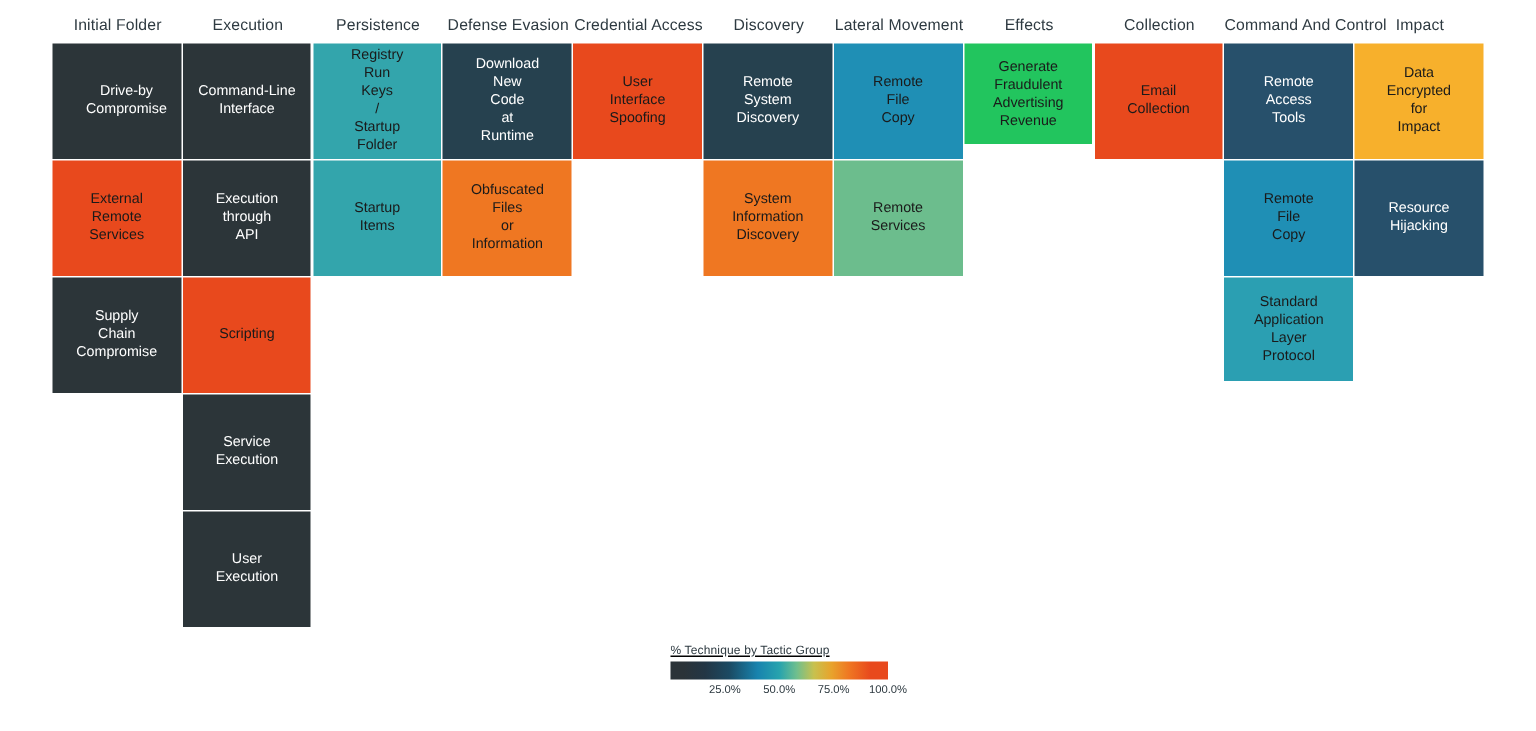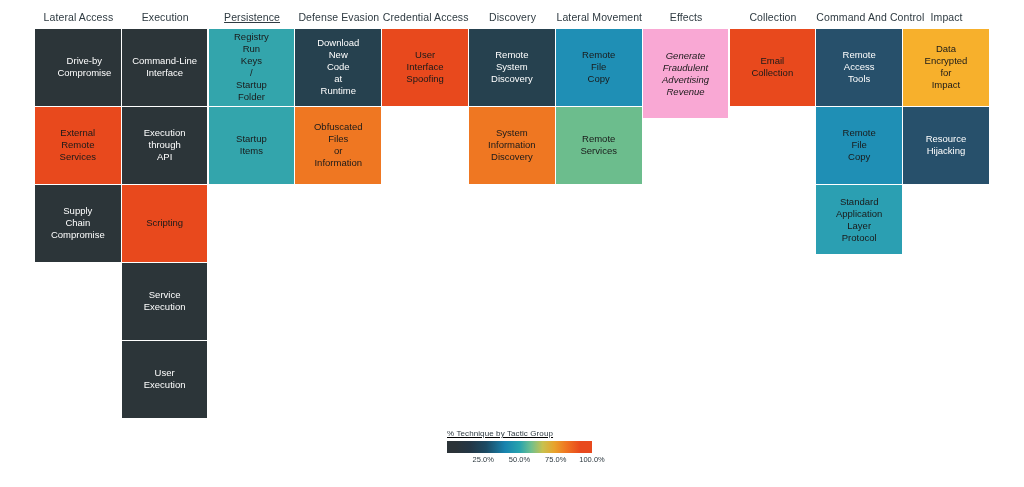--- a/index.html
+++ b/index.html
@@ -71,23 +71,23 @@
     line-height:31px;text-align:center;
     font-family:"Liberation Sans","DejaVu Sans",sans-serif;
   }
 </style>
 </head>
 <body>
 
 <div id="stage">
 
   <div class="hdr-row">
-      <div class="hdr" style="left: 0px; width: 86.8182px;">Lateral Access</div>
+      <div class="hdr" style="left: 0px; width: 86.8182px;">Initial Folder</div>
       <div class="hdr" style="left: 86.8182px; width: 86.8182px;">Execution</div>
-      <div class="hdr" style="left: 173.636px; width: 86.8182px; text-decoration: underline;">Persistence</div>
+      <div class="hdr" style="left: 173.636px; width: 86.8182px;">Persistence</div>
       <div class="hdr" style="left: 260.455px; width: 86.8182px; text-align: center;">Defense Evasion</div>
       <div class="hdr" style="left: 347.273px; width: 86.8182px;">Credential Access</div>
       <div class="hdr" style="left: 434.091px; width: 86.8182px;">Discovery</div>
       <div class="hdr" style="left: 520.909px; width: 86.8182px;">Lateral Movement</div>
       <div class="hdr" style="left: 607.727px; width: 86.8182px;">Effects</div>
       <div class="hdr" style="left: 694.545px; width: 86.8182px;">Collection</div>
       <div class="hdr" style="left: 781.364px; width: 86.8182px;">Command And Control</div>
       <div class="hdr" style="left: 868.182px; width: 86.8182px;">Impact</div>
     </div>
 
@@ -151,21 +151,21 @@
       </div>
       <div class="col" style="left: 520.909px; width: 85.6182px;">
         <div class="cell" title="Remote File Copy — 44%" style="top: 0px; height: 76.8px; background-color: rgb(31, 143, 181); color: rgb(26, 26, 26);">
           <span>Remote<br>File<br>Copy</span>
         </div>
         <div class="cell" title="Remote Services — 60%" style="top: 78px; height: 76.8px; background-color: rgb(108, 189, 141); color: rgb(26, 26, 26);">
           <span>Remote<br>Services</span>
         </div>
       </div>
       <div class="col" style="left: 607.727px; width: 85.6182px;">
-        <div class="cell" title="Generate Fraudulent Advertising Revenue — 92%" style="top: 0px; height: 89px; background-color: #f9a8d4; color: rgb(26, 26, 26); font-style: italic;">
+        <div class="cell" title="Generate Fraudulent Advertising Revenue — 92%" style="top: 0px; height: 67px; background-color: #22c55e; color: rgb(26, 26, 26);">
           <span>Generate<br>Fraudulent<br>Advertising<br>Revenue</span>
         </div>
       </div>
       <div class="col" style="left: 694.545px; width: 85.6182px;">
         <div class="cell" title="Email Collection — 92%" style="top: 0px; height: 76.8px; background-color: rgb(232, 73, 29); color: rgb(26, 26, 26);">
           <span>Email<br>Collection</span>
         </div>
       </div>
       <div class="col" style="left: 781.364px; width: 85.6182px;">
         <div class="cell" title="Remote Access Tools — 30%" style="top: 0px; height: 76.8px; background-color: rgb(39, 80, 107); color: rgb(255, 255, 255);">

